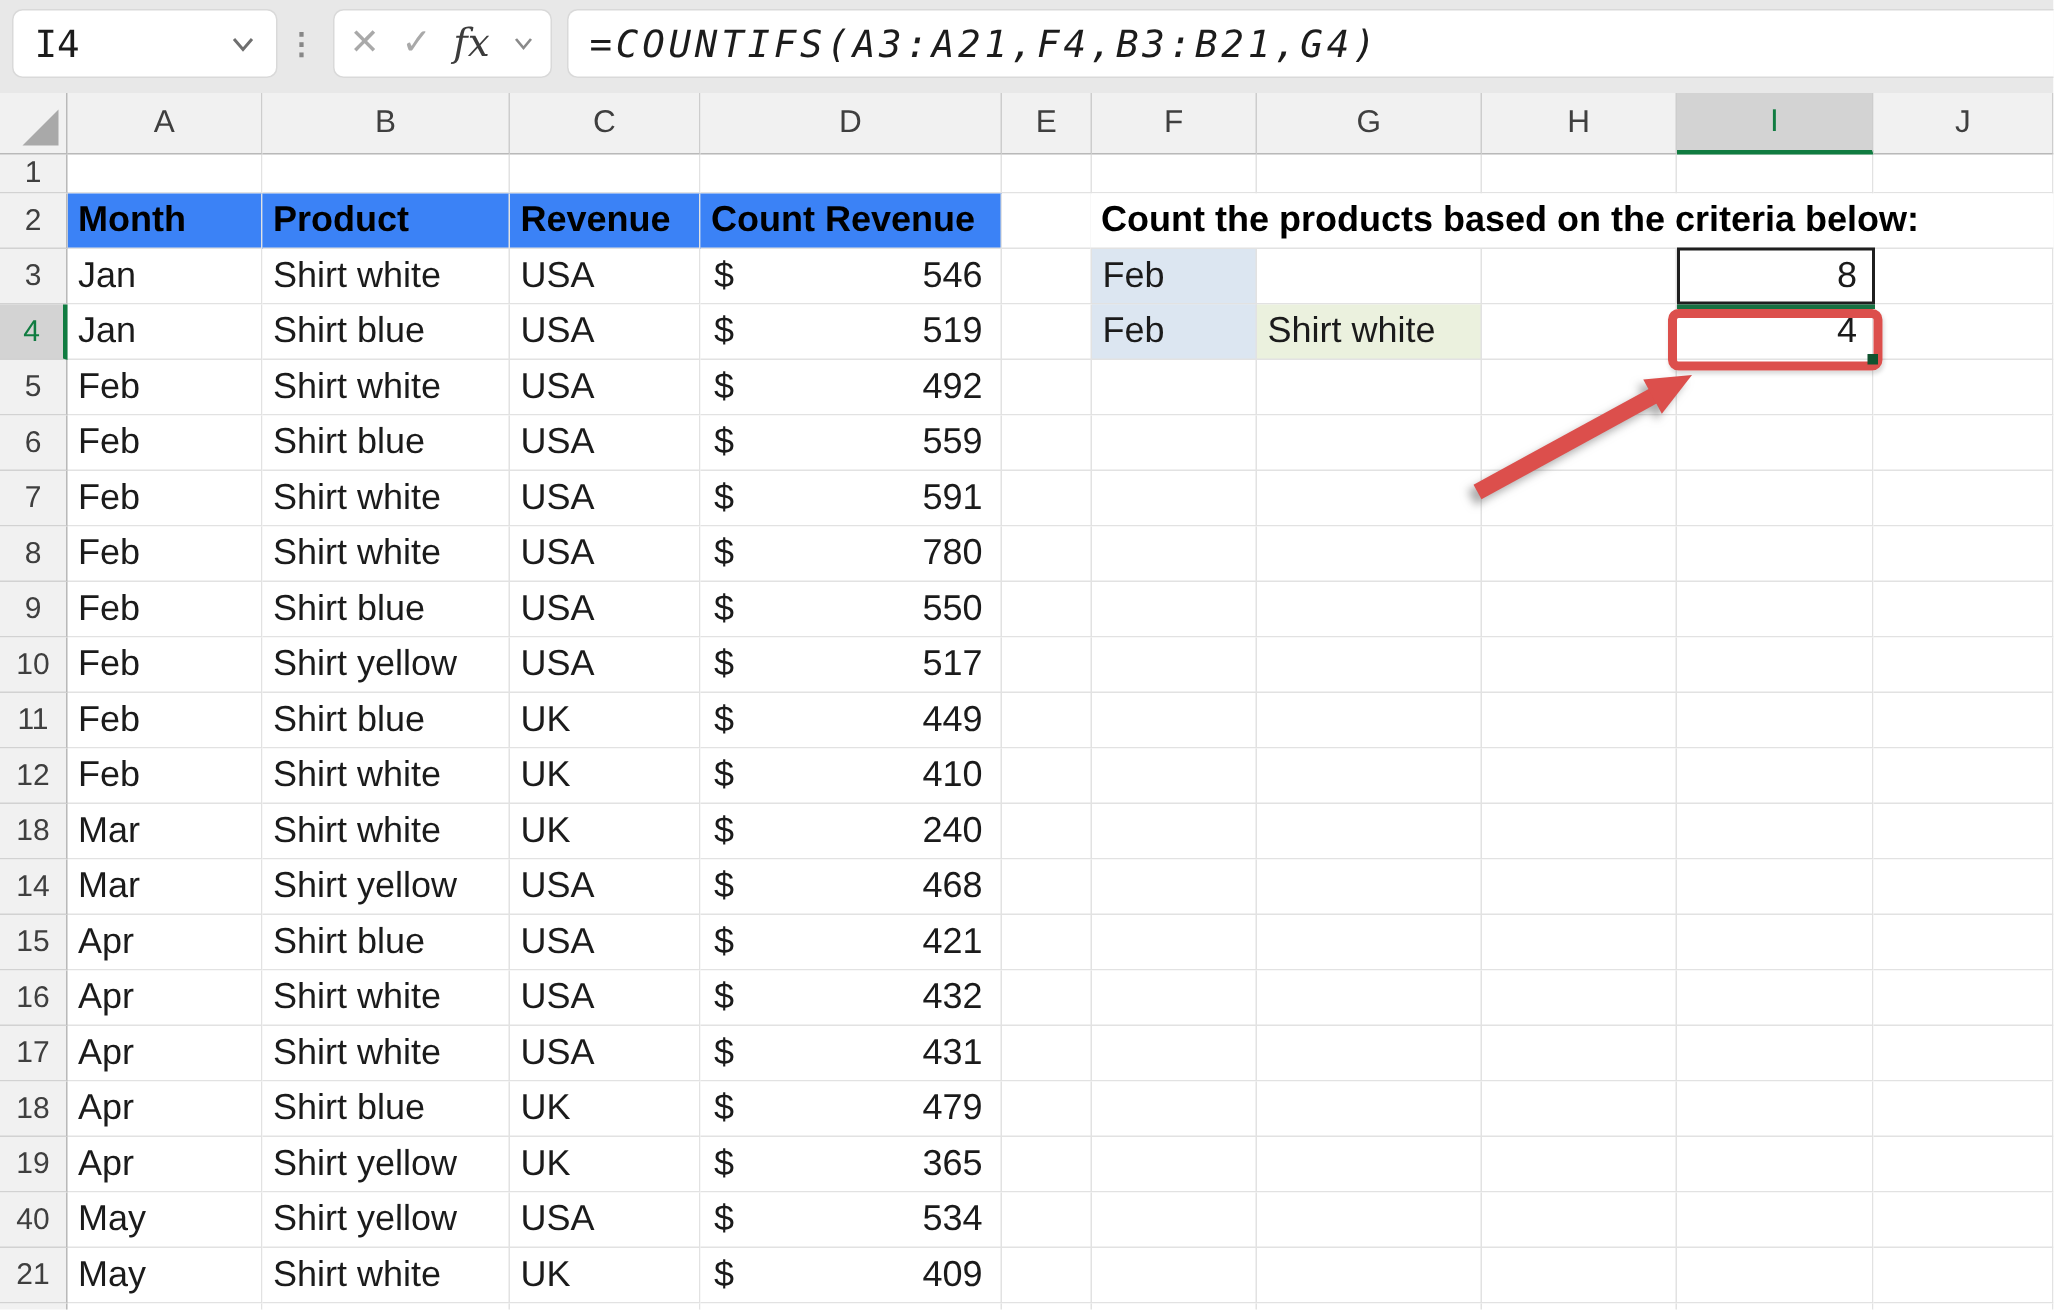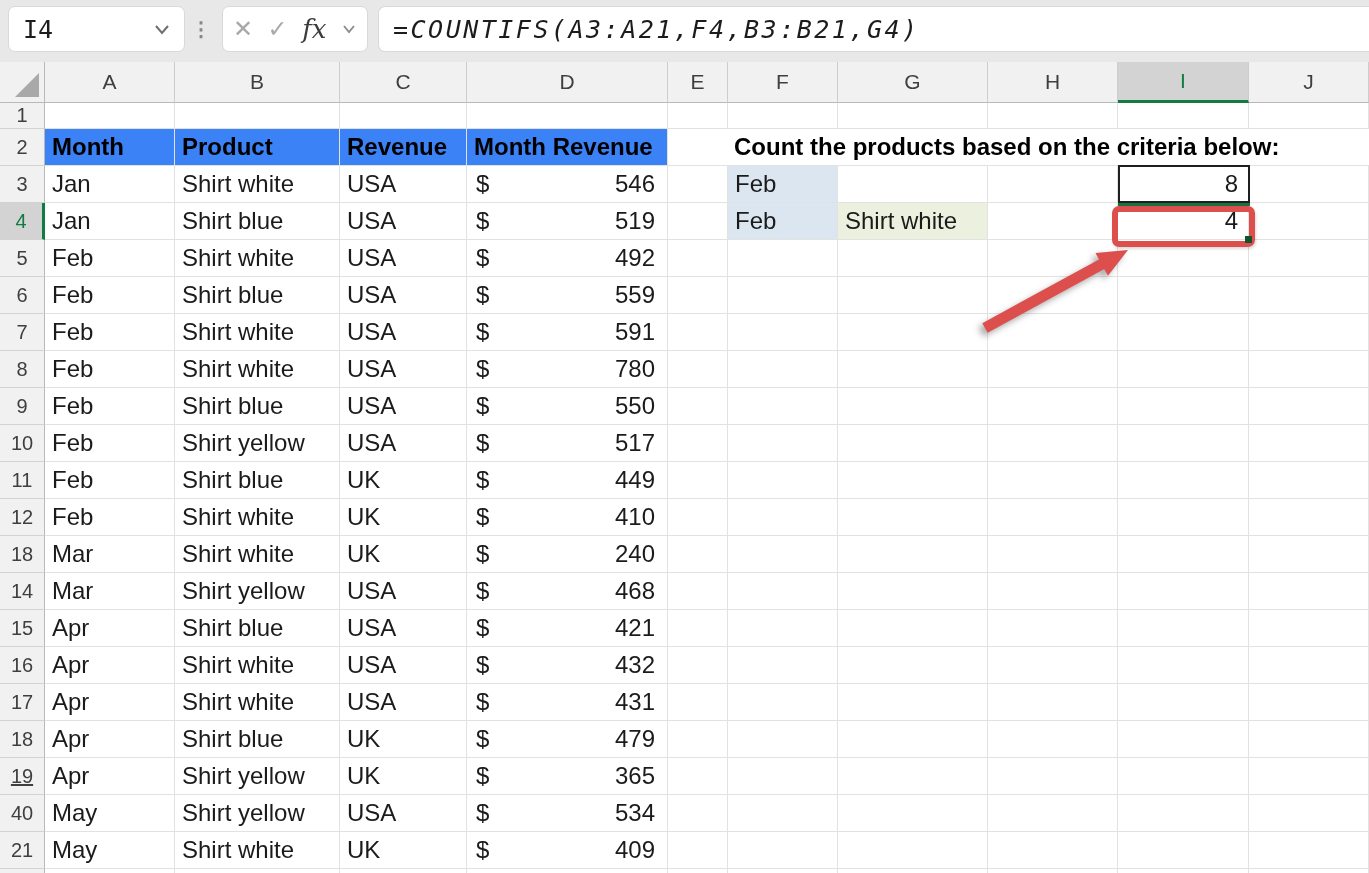--- a/index.html
+++ b/index.html
@@ -106,38 +106,38 @@
     <div class="rowhdr" style="left: 0px; top: 388px; width: 45px; height: 37px;">9</div>
     <div class="rowhdr" style="left: 0px; top: 425px; width: 45px; height: 37px;">10</div>
     <div class="rowhdr" style="left: 0px; top: 462px; width: 45px; height: 37px;">11</div>
     <div class="rowhdr" style="left: 0px; top: 499px; width: 45px; height: 37px;">12</div>
     <div class="rowhdr" style="left: 0px; top: 536px; width: 45px; height: 37px;">18</div>
     <div class="rowhdr" style="left: 0px; top: 573px; width: 45px; height: 37px;">14</div>
     <div class="rowhdr" style="left: 0px; top: 610px; width: 45px; height: 37px;">15</div>
     <div class="rowhdr" style="left: 0px; top: 647px; width: 45px; height: 37px;">16</div>
     <div class="rowhdr" style="left: 0px; top: 684px; width: 45px; height: 37px;">17</div>
     <div class="rowhdr" style="left: 0px; top: 721px; width: 45px; height: 37px;">18</div>
-    <div class="rowhdr" style="left: 0px; top: 758px; width: 45px; height: 37px; text-decoration: underline;">19</div>
+    <div class="rowhdr" style="left: 0px; top: 758px; width: 45px; height: 37px;">19</div>
     <div class="rowhdr" style="left: 0px; top: 795px; width: 45px; height: 37px;">40</div>
     <div class="rowhdr" style="left: 0px; top: 832px; width: 45px; height: 37px;">21</div>
     <div class="rowhdr" style="left: 0px; top: 869px; width: 45px; height: 37px;">22</div>
     <div class="cell" style="left: 45px; top: 103px; width: 130px; height: 26px;"></div>
     <div class="cell" style="left: 175px; top: 103px; width: 165px; height: 26px;"></div>
     <div class="cell" style="left: 340px; top: 103px; width: 127px; height: 26px;"></div>
     <div class="cell" style="left: 467px; top: 103px; width: 201px; height: 26px;"></div>
     <div class="cell" style="left: 668px; top: 103px; width: 60px; height: 26px;"></div>
     <div class="cell" style="left: 728px; top: 103px; width: 110px; height: 26px;"></div>
     <div class="cell" style="left: 838px; top: 103px; width: 150px; height: 26px;"></div>
     <div class="cell" style="left: 988px; top: 103px; width: 130px; height: 26px;"></div>
     <div class="cell" style="left: 1118px; top: 103px; width: 131px; height: 26px;"></div>
     <div class="cell" style="left: 1249px; top: 103px; width: 120px; height: 26px;"></div>
     <div class="cell bold pink" style="left: 45px; top: 129px; width: 130px; height: 37px;">Month</div>
     <div class="cell bold pink" style="left: 175px; top: 129px; width: 165px; height: 37px;">Product</div>
     <div class="cell bold pink" style="left: 340px; top: 129px; width: 127px; height: 37px;">Revenue</div>
-    <div class="cell bold pink" style="left: 467px; top: 129px; width: 201px; height: 37px;">Month Revenue</div>
+    <div class="cell bold pink" style="left: 467px; top: 129px; width: 201px; height: 37px;">Count Revenue</div>
     <div class="cell" style="left: 668px; top: 129px; width: 60px; height: 37px;"></div>
     <div class="cell" style="left: 728px; top: 129px; width: 110px; height: 37px;"></div>
     <div class="cell" style="left: 838px; top: 129px; width: 150px; height: 37px;"></div>
     <div class="cell" style="left: 988px; top: 129px; width: 130px; height: 37px;"></div>
     <div class="cell" style="left: 1118px; top: 129px; width: 131px; height: 37px;"></div>
     <div class="cell" style="left: 1249px; top: 129px; width: 120px; height: 37px;"></div>
     <div class="cell" style="left: 45px; top: 166px; width: 130px; height: 37px;">Jan</div>
     <div class="cell" style="left: 175px; top: 166px; width: 165px; height: 37px;">Shirt white</div>
     <div class="cell" style="left: 340px; top: 166px; width: 127px; height: 37px;">USA</div>
     <div class="cell currency" style="left: 467px; top: 166px; width: 201px; height: 37px;">

